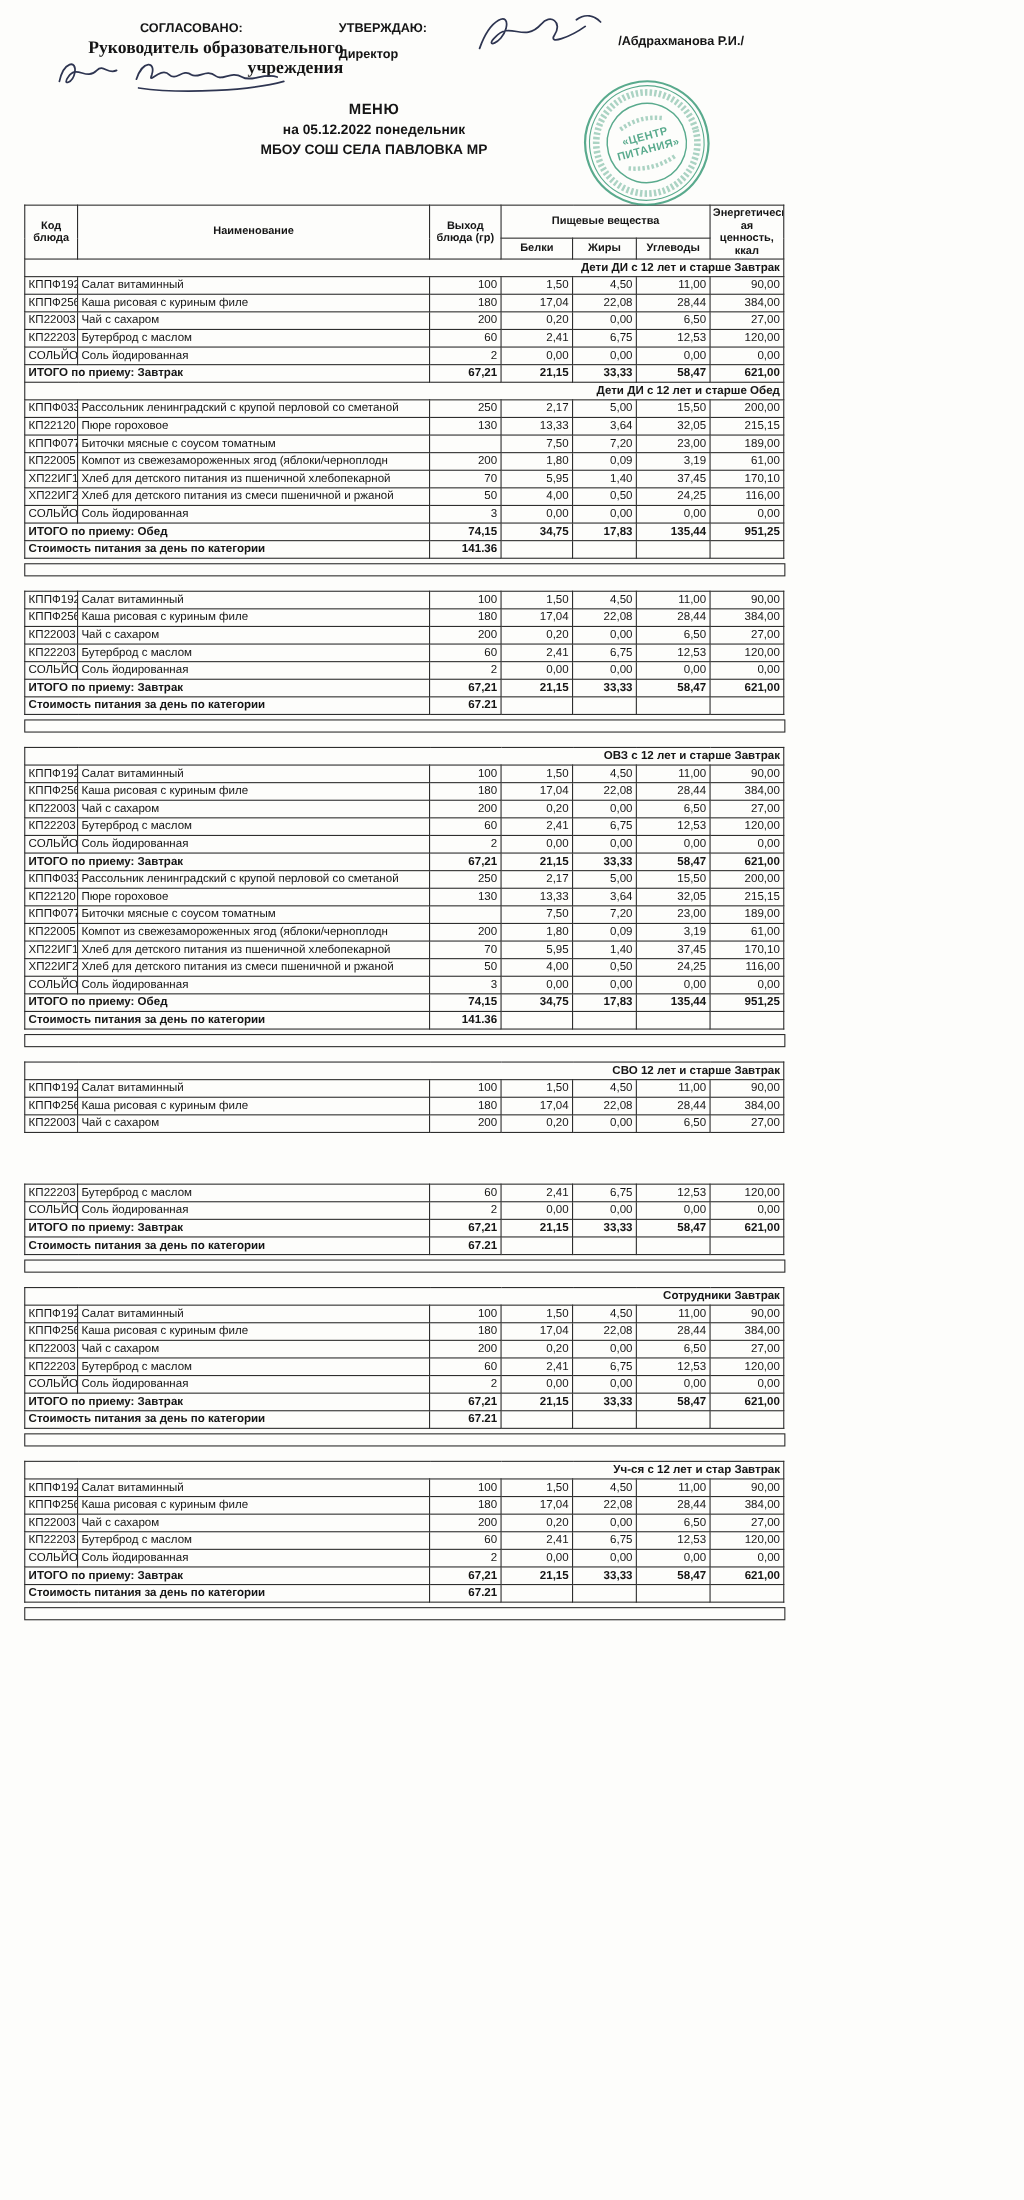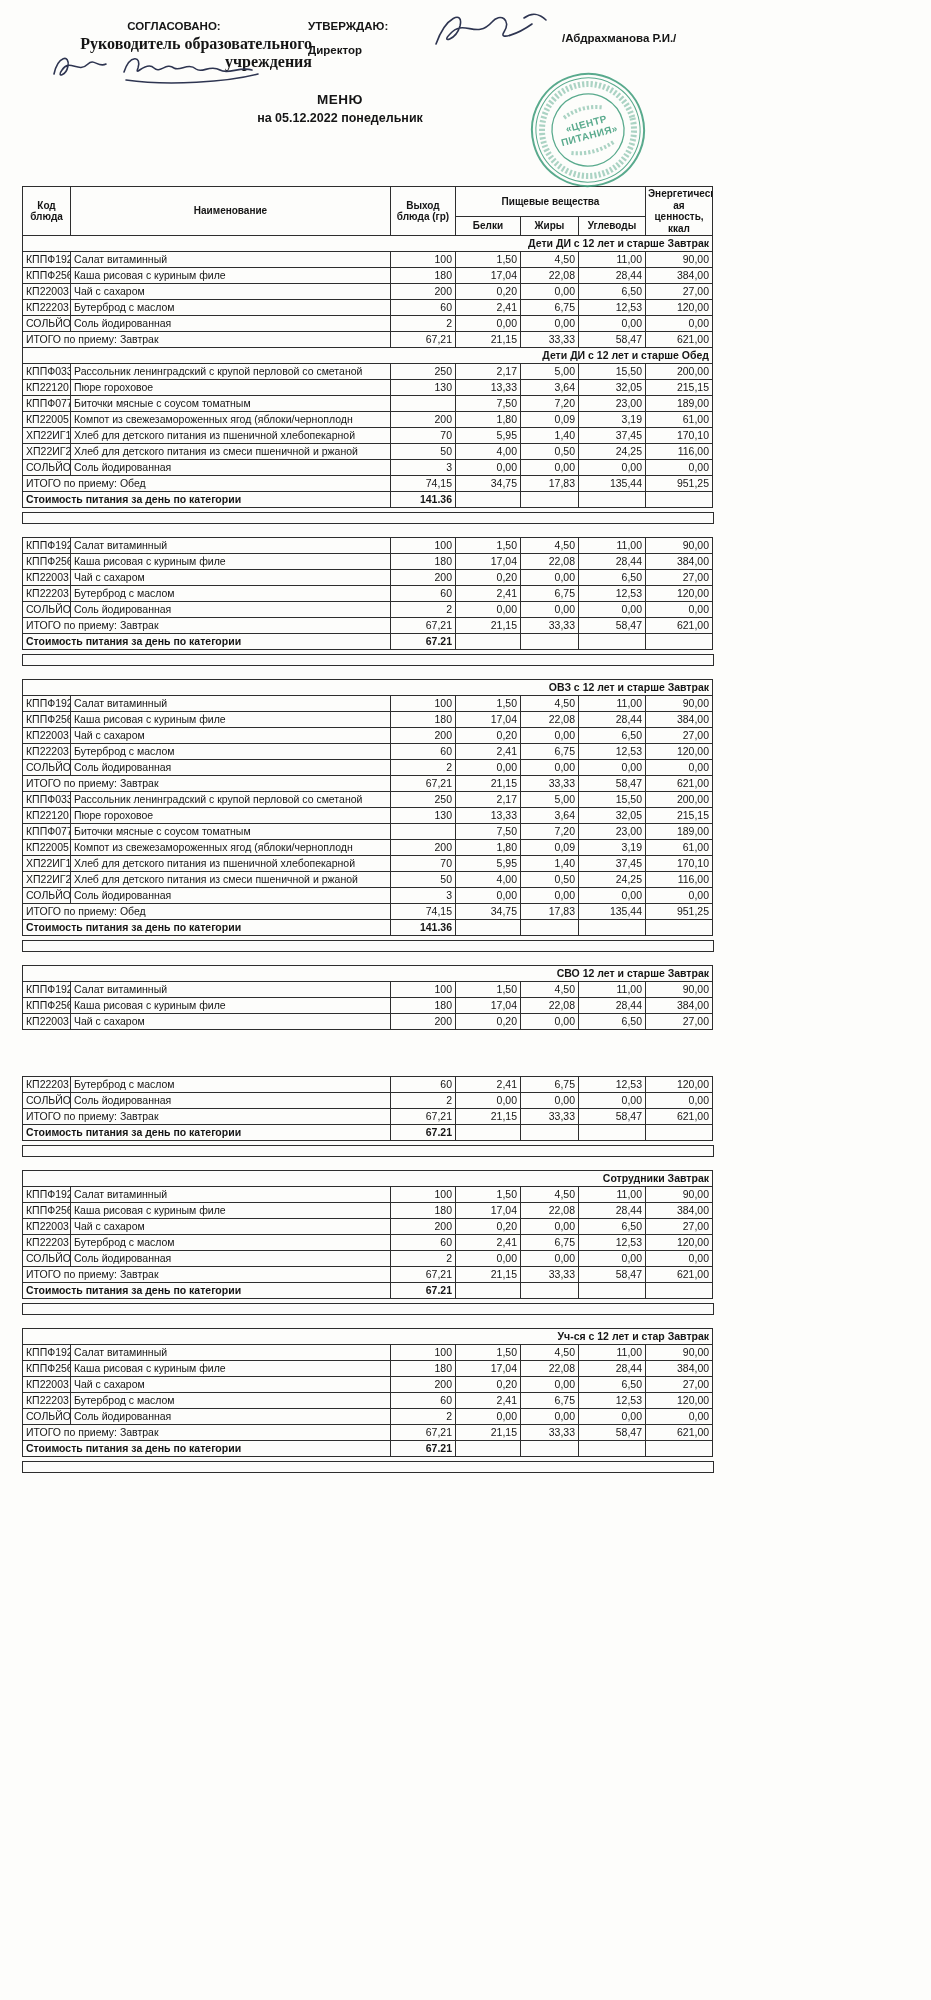--- a/index.html
+++ b/index.html
@@ -27,21 +27,21 @@
   table.menu th{font-size:10px;padding:1px 2px;text-align:center;vertical-align:middle;line-height:1.15;font-weight:bold;}
   table.menu thead tr:first-child th{height:26px;}
   th.h-code{text-align:left;}
   th.h-name{font-size:11px;}
   th.h-energy{font-size:8.5px;}
   th.h-group{font-size:10.5px;}
   th.h-sub{font-size:10px;height:15px;}
   table.menu td{font-size:10.5px;height:15px;line-height:1.05;padding:0 3px;white-space:nowrap;vertical-align:middle;}
   td.sec-title{text-align:right;font-weight:bold;font-size:10.8px;}
   td.num{text-align:right;}
-  tr.total td{font-weight:normal;}
+  tr.total td{font-weight:bold;}
   tr.cost td{font-weight:bold;}
   td.cost-val{text-align:right;}
   .spacer-strip{width:690px;height:10px;margin:4px 0 0 22px;border:1px solid var(--line);}
   .st{stroke:var(--stamp);fill:none;}
   .fake-text{stroke-dasharray:2.2 2;opacity:.5;}
   .stamp-text{font-size:10px;font-weight:bold;fill:var(--stamp);letter-spacing:.5px;font-family:"Liberation Sans",sans-serif;}
   .sig{stroke:var(--ink);fill:none;stroke-width:1.6;stroke-linecap:round;stroke-linejoin:round;}
 </style>
 </head>
 <body>
@@ -69,20 +69,21 @@
         <circle class="st fake-text" cx="60" cy="60" r="46" stroke-width="6"></circle>
         <circle class="st" cx="60" cy="60" r="36" stroke-width="1.3"></circle>
         <path class="st fake-text" d="M38,78 Q60,86 82,78" stroke-width="4"></path>
         <path class="st fake-text" d="M40,42 Q60,34 80,42" stroke-width="4"></path>
         <text class="stamp-text" x="60" y="57" text-anchor="middle">«ЦЕНТР</text>
         <text class="stamp-text" x="60" y="69" text-anchor="middle">ПИТАНИЯ»</text>
       </g>
     </svg>
     <div class="abs doc-title b">МЕНЮ</div>
     <div class="abs doc-subtitle b">на 05.12.2022 понедельник</div>
+    <div class="abs doc-school b">МБОУ СОШ СЕЛА ПАВЛОВКА МР</div>
   </div>
   <div id="menu-table">
       <table class="menu first">
         <colgroup>
           <col style="width: 48px;">
           <col style="width: 320px;">
           <col style="width: 65px;">
           <col style="width: 65px;">
           <col style="width: 58px;">
           <col style="width: 67px;">

